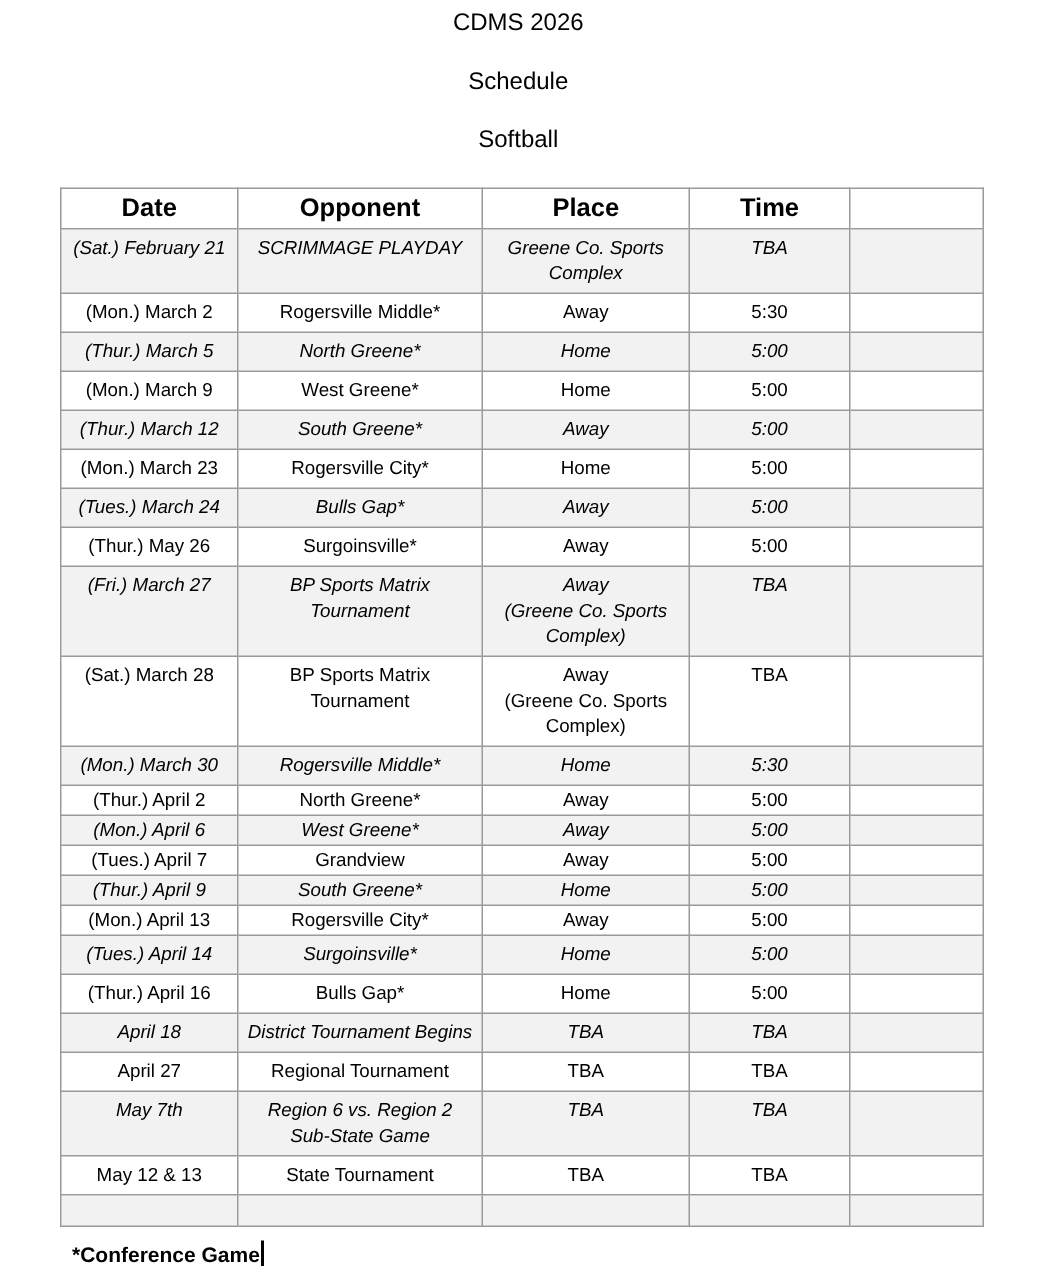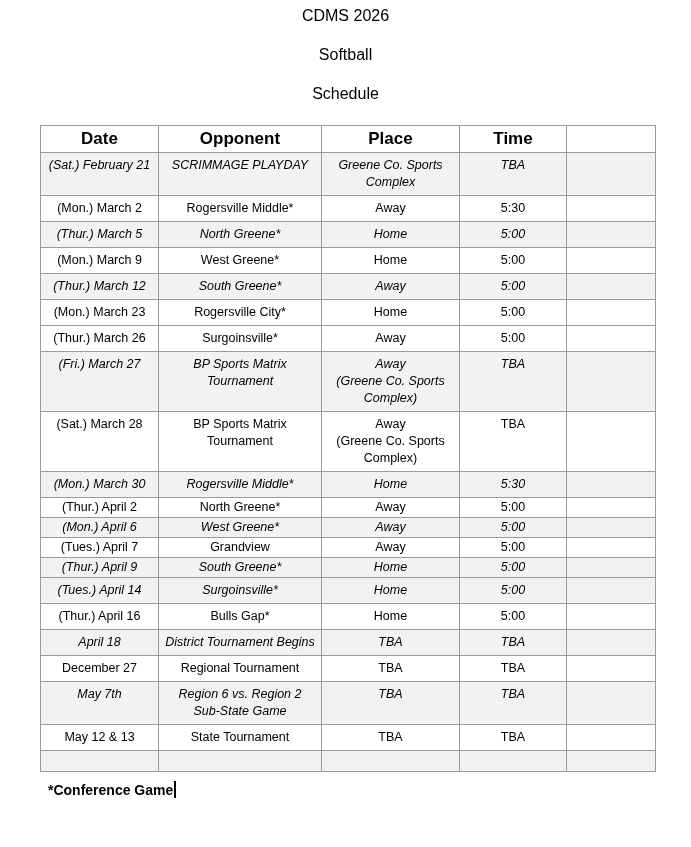--- a/index.html
+++ b/index.html
@@ -62,22 +62,22 @@
     margin-left: 1px;
   }
 </style>
 </head>
 <body>
 
 <div class="page">
 
   <div class="title-block">
     <div class="doc-title">CDMS 2026</div>
+    <div class="doc-title">Schedule</div>
     <div class="doc-title">Softball</div>
-    <div class="doc-title">Schedule</div>
   </div>
 
   <table class="schedule">
     <colgroup>
       <col style="width:118px">
       <col style="width:163px">
       <col style="width:138px">
       <col style="width:107px">
       <col style="width:89px">
     </colgroup>
@@ -126,22 +126,29 @@
           <td>5:00</td>
           <td></td>
         </tr>
         <tr>
           <td>(Mon.) March 23</td>
           <td>Rogersville City*</td>
           <td>Home</td>
           <td>5:00</td>
           <td></td>
         </tr>
-        <tr>
-          <td>(Thur.) March 26</td>
+        <tr class="shaded">
+          <td>(Tues.) March 24</td>
+          <td>Bulls Gap*</td>
+          <td>Away</td>
+          <td>5:00</td>
+          <td></td>
+        </tr>
+        <tr>
+          <td>(Thur.) May 26</td>
           <td>Surgoinsville*</td>
           <td>Away</td>
           <td>5:00</td>
           <td></td>
         </tr>
         <tr class="shaded">
           <td>(Fri.) March 27</td>
           <td>BP Sports Matrix
 Tournament</td>
           <td>Away
@@ -188,20 +195,27 @@
           <td>5:00</td>
           <td></td>
         </tr>
         <tr class="shaded compact">
           <td>(Thur.) April 9</td>
           <td>South Greene*</td>
           <td>Home</td>
           <td>5:00</td>
           <td></td>
         </tr>
+        <tr class="compact">
+          <td>(Mon.) April 13</td>
+          <td>Rogersville City*</td>
+          <td>Away</td>
+          <td>5:00</td>
+          <td></td>
+        </tr>
         <tr class="shaded">
           <td>(Tues.) April 14</td>
           <td>Surgoinsville*</td>
           <td>Home</td>
           <td>5:00</td>
           <td></td>
         </tr>
         <tr>
           <td>(Thur.) April 16</td>
           <td>Bulls Gap*</td>
@@ -210,21 +224,21 @@
           <td></td>
         </tr>
         <tr class="shaded">
           <td>April 18</td>
           <td class="small-text">District Tournament Begins</td>
           <td>TBA</td>
           <td>TBA</td>
           <td></td>
         </tr>
         <tr>
-          <td>December 27</td>
+          <td>April 27</td>
           <td>Regional Tournament</td>
           <td>TBA</td>
           <td>TBA</td>
           <td></td>
         </tr>
         <tr class="shaded">
           <td>May 7th</td>
           <td>Region 6 vs. Region 2
 Sub-State Game</td>
           <td>TBA</td>

